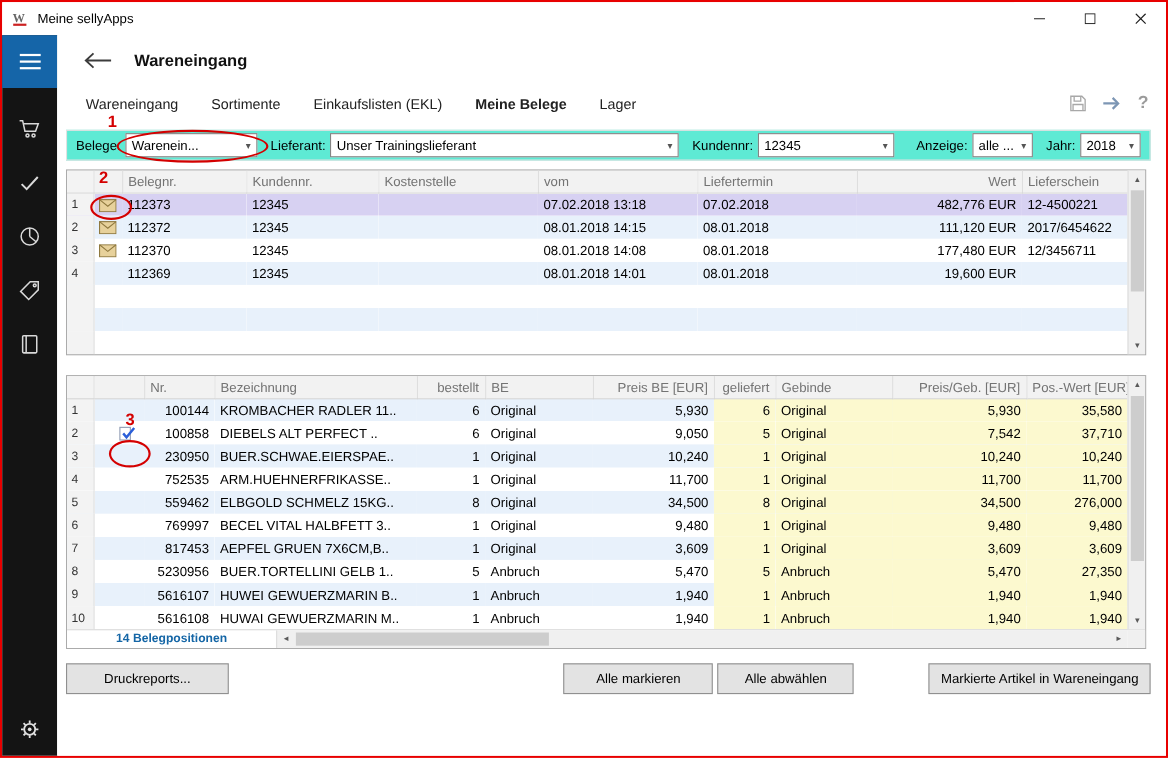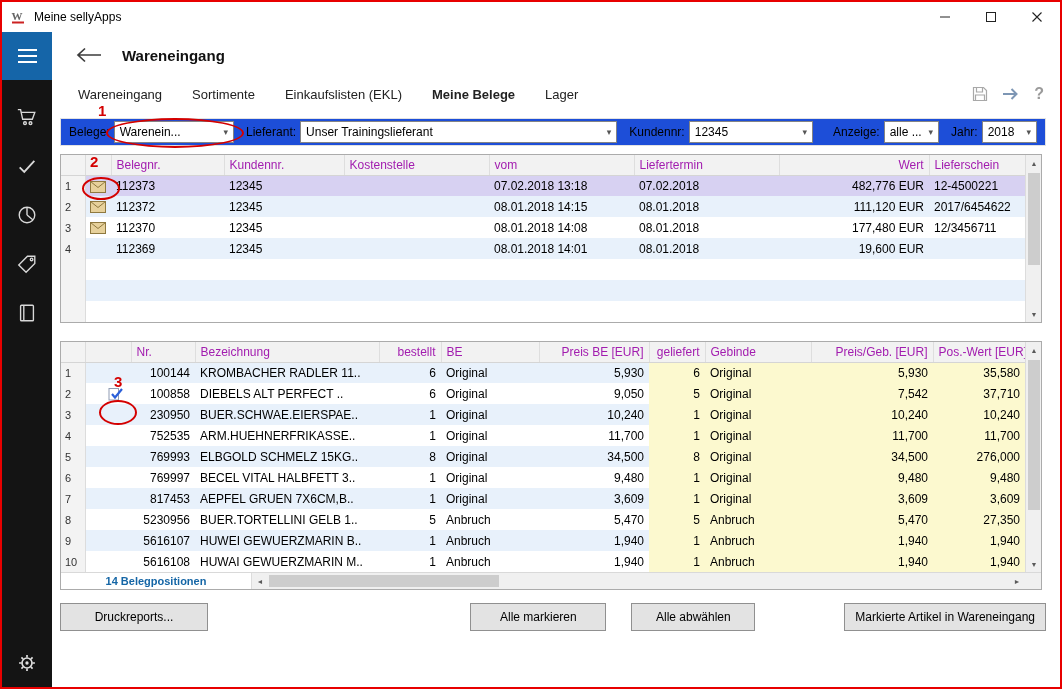--- a/index.html
+++ b/index.html
@@ -28,32 +28,32 @@
   .app-header { height:46px; display:flex; align-items:center; gap:18px; padding-left:14px; }
   .page-title { font-size:15px; font-weight:bold; color:#111; }
 
   .tabs { height:32px; display:flex; align-items:center; gap:30px; padding-left:18px; font-size:13px; color:#222; }
   .tab { cursor:default; white-space:nowrap; }
   .tab.active { font-weight:bold; }
   .tab-icons { margin-left:auto; display:flex; align-items:center; gap:14px; padding-right:2px; }
   .help-glyph { font-size:16px; font-weight:bold; color:#9b9b9b; }
 
   
-  .filterbar { height:28px; margin-top:8px; background:#1d4ed8; border:1px solid #e2e2e2; display:flex; align-items:center; font-size:12px; color:#000; padding:0 8px; gap:4px; }
+  .filterbar { height:28px; margin-top:8px; background:#5eead4; border:1px solid #e2e2e2; display:flex; align-items:center; font-size:12px; color:#000; padding:0 8px; gap:4px; }
   .flabel { white-space:nowrap; }
   .combo { background:#fff; border:1px solid #848484; height:22px; display:flex; align-items:center; padding:0 5px; font-size:12px; white-space:nowrap; overflow:hidden; }
   .combo .chev { margin-left:auto; font-size:9px; color:#555; padding-left:6px; }
   .gap-md { margin-left:8px; }
   .gap-lg { margin-left:16px; }
 
   
   .panel { width:982px; border:1px solid #ababab; background:#fff; }
   .panel-body { display:flex; }
   table { border-collapse:collapse; table-layout:fixed; width:964px; font-size:12px; }
-  th { background:#f2f2f2; font-weight:normal; text-align:left; height:20px; padding:0 5px; border-right:1px solid #dedede; border-bottom:1px solid #d5d5d5; overflow:hidden; white-space:nowrap; color:#a21caf; }
+  th { background:#f2f2f2; font-weight:normal; text-align:left; height:20px; padding:0 5px; border-right:1px solid #dedede; border-bottom:1px solid #d5d5d5; overflow:hidden; white-space:nowrap; color:#737373; }
   th:last-child { border-right:none; }
   td { height:21px; padding:0 5px; overflow:hidden; white-space:nowrap; color:#000; }
   td.c-num, th.c-num { background:#f3f3f3; border-right:1px solid #dcdcdc; font-size:11px; color:#333; padding:0 4px; }
   td.c-icon, th.c-icon { padding:0; text-align:center; }
   .t-pos td.c-icon { text-align:right; padding-right:8px; }
   .num-r { text-align:right; }
   td.yellow { background:#fcf9cf; }
   .t-belege tbody tr:nth-child(even) { background:#e8f1fb; }
   .t-belege tbody tr.selected { background:#d7d1f2; }
   .t-pos tbody tr:nth-child(odd) { background:#e8f1fb; }
@@ -67,21 +67,21 @@
   .panel-foot { height:17px; border-top:1px solid #d9d9d9; display:flex; align-items:center; background:#fff; }
   .status { width:190px; text-align:center; font-size:11px; font-weight:bold; color:#1566a6; white-space:nowrap; }
   .hscroll { flex:1; height:16px; background:#f0f0f0; border-left:1px solid #dcdcdc; display:flex; align-items:center; }
   .htrack { flex:1; display:flex; }
   .hthumb { width:230px; height:12px; background:#cdcdcd; margin-left:1px; }
   .scroll-corner { width:16px; height:16px; background:#f0f0f0; }
 
   .gap8 { height:8px; } .gap18 { height:18px; } .gap13 { height:13px; }
 
   
-  .actions { display:flex; align-items:center;gap:21px; }
+  .actions { display:flex; align-items:center; }
   .btn { height:28px; border:1px solid #909090; background:#e3e3e3; font:12px "Liberation Sans",sans-serif; color:#000; display:flex; align-items:center; justify-content:center; padding:0 10px; white-space:nowrap; }
   .btn-druck { width:148px; }
   .btn-mark { width:136px; }
   .btn-abw { width:124px; margin-left:4px; }
   .btn-markierte { margin-left:68px; min-width:198px; }
   .spacer { flex:1; }
 
   
   .ann-num { position:absolute; color:#d40000; font-size:15px; font-weight:bold; z-index:20; pointer-events:none; }
   .ann-ellipse { position:absolute; border:2px solid #d40000; border-radius:50%; z-index:20; pointer-events:none; background:transparent; }
@@ -448,21 +448,21 @@
                   <td>Original</td>
                   <td class="num-r">11,700</td>
                   <td class="num-r yellow">1</td>
                   <td class="yellow">Original</td>
                   <td class="num-r yellow">11,700</td>
                   <td class="num-r yellow">11,700</td>
                 </tr>
                 <tr>
                   <td class="c-num">5</td>
                   <td class="c-icon"></td>
-                  <td class="num-r">769993</td>
+                  <td class="num-r">559462</td>
                   <td>ELBGOLD SCHMELZ 15KG..</td>
                   <td class="num-r">8</td>
                   <td>Original</td>
                   <td class="num-r">34,500</td>
                   <td class="num-r yellow">8</td>
                   <td class="yellow">Original</td>
                   <td class="num-r yellow">34,500</td>
                   <td class="num-r yellow">276,000</td>
                 </tr>
                 <tr>

